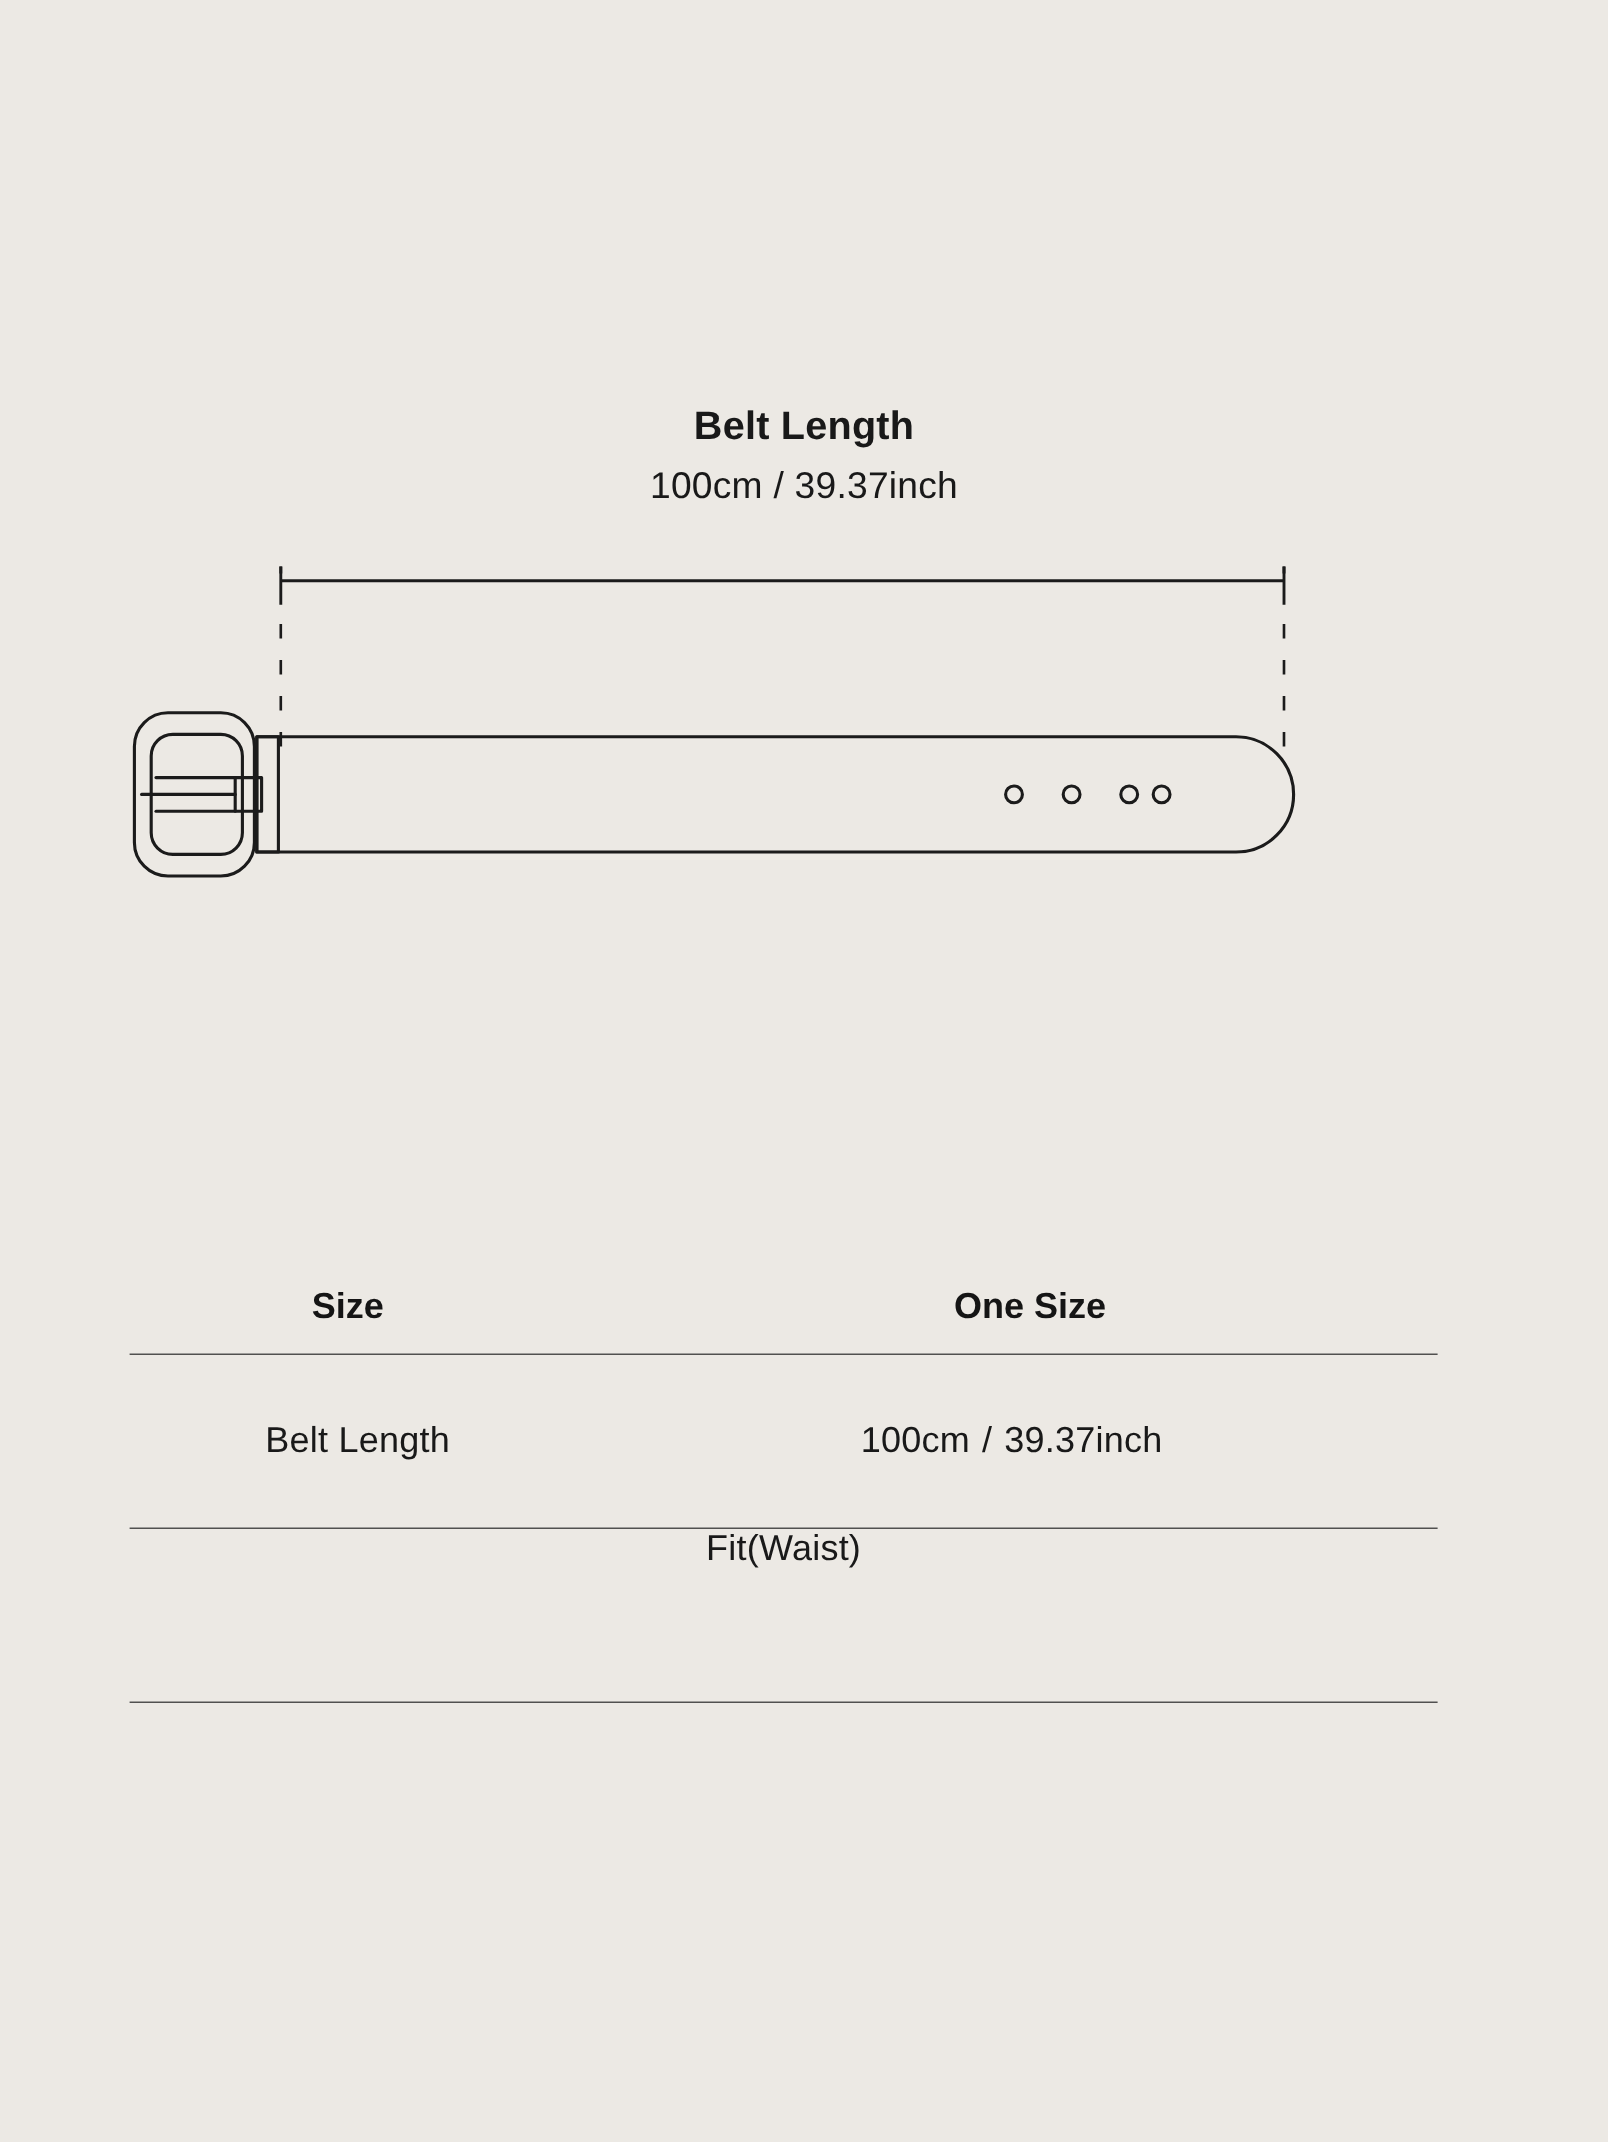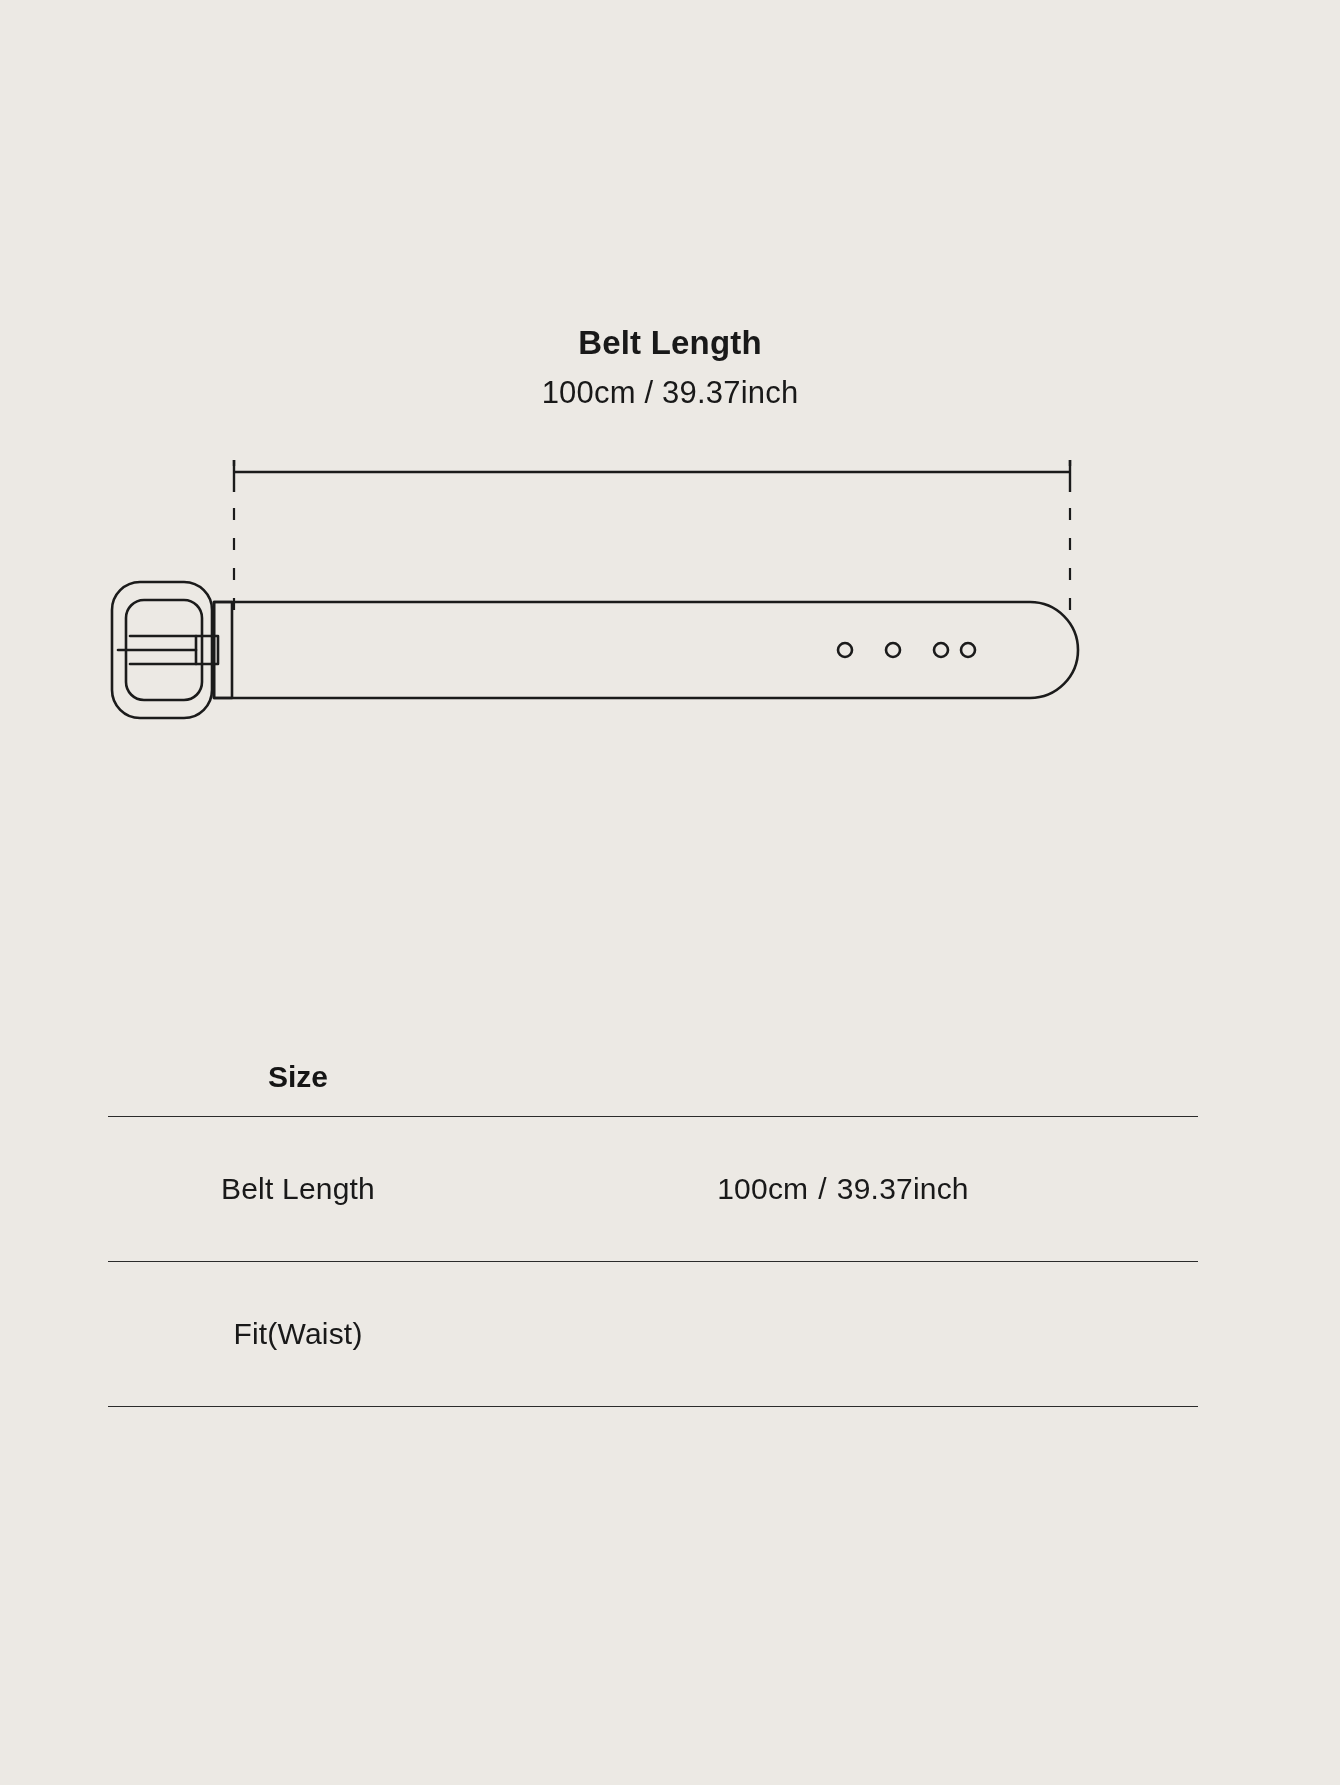--- a/index.html
+++ b/index.html
@@ -13,20 +13,21 @@
     font-family: "Liberation Sans", sans-serif;
     color: #1a1a1a;
     position: relative;
     overflow: hidden;
   }
 
   .page {
     position: relative;
     width: 1340px;
     height: 1499px;
+    margin-top: 12px;
   }
 
   
   .diagram-heading {
     position: absolute;
     top: 322px;
     left: 0;
     width: 1340px;
     text-align: center;
   }
@@ -78,20 +79,21 @@
   .col-value { width: 710px; }
 
   .spec-row {
     display: flex;
     align-items: center;
     border-top: 1.6px solid #2b2b2b;
     height: 144px;
   }
   .spec-row:last-child {
     border-bottom: 1.6px solid #2b2b2b;
+    flex-direction: column;
   }
   .spec-row .col-label,
   .spec-row .col-value {
     font-size: 30px;
     font-weight: normal;
     color: #191919;
     text-align: center;
     letter-spacing: 0.2px;
   }
   .spec-row .col-value .slash {
@@ -175,20 +177,21 @@
         <circle cx="893" cy="190" r="7"></circle>
         <circle cx="941" cy="190" r="7"></circle>
         <circle cx="968" cy="190" r="7"></circle>
       </g>
     </svg>
   </div>
 
   <div class="spec-table">
     <div class="spec-head">
       <div class="col-label">Size</div>
+      <div class="col-value">One Size</div>
     </div>
 
     <div class="spec-row">
       <div class="col-label">Belt Length</div>
       <div class="col-value">
         <span>100cm</span><span class="slash">/</span><span>39.37inch</span>
       </div>
     </div>
 
     <div class="spec-row">

